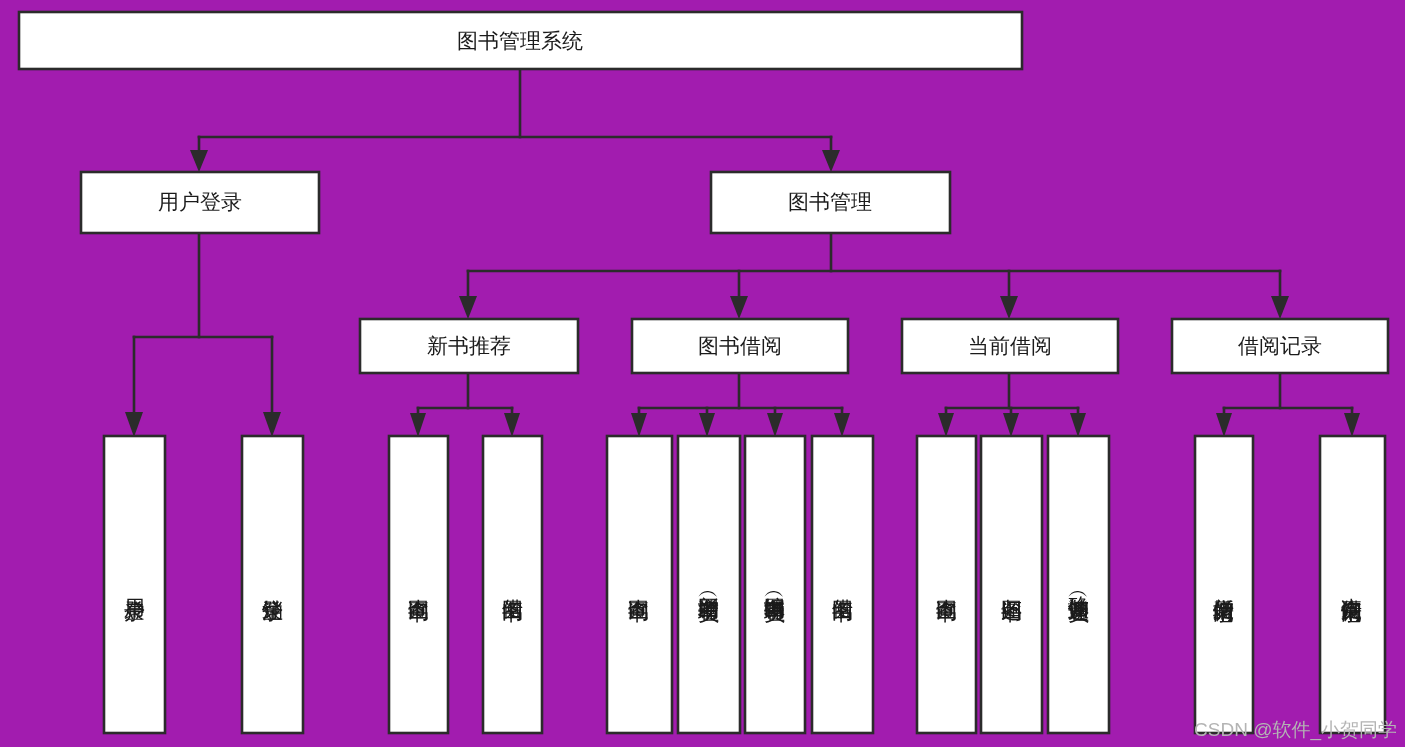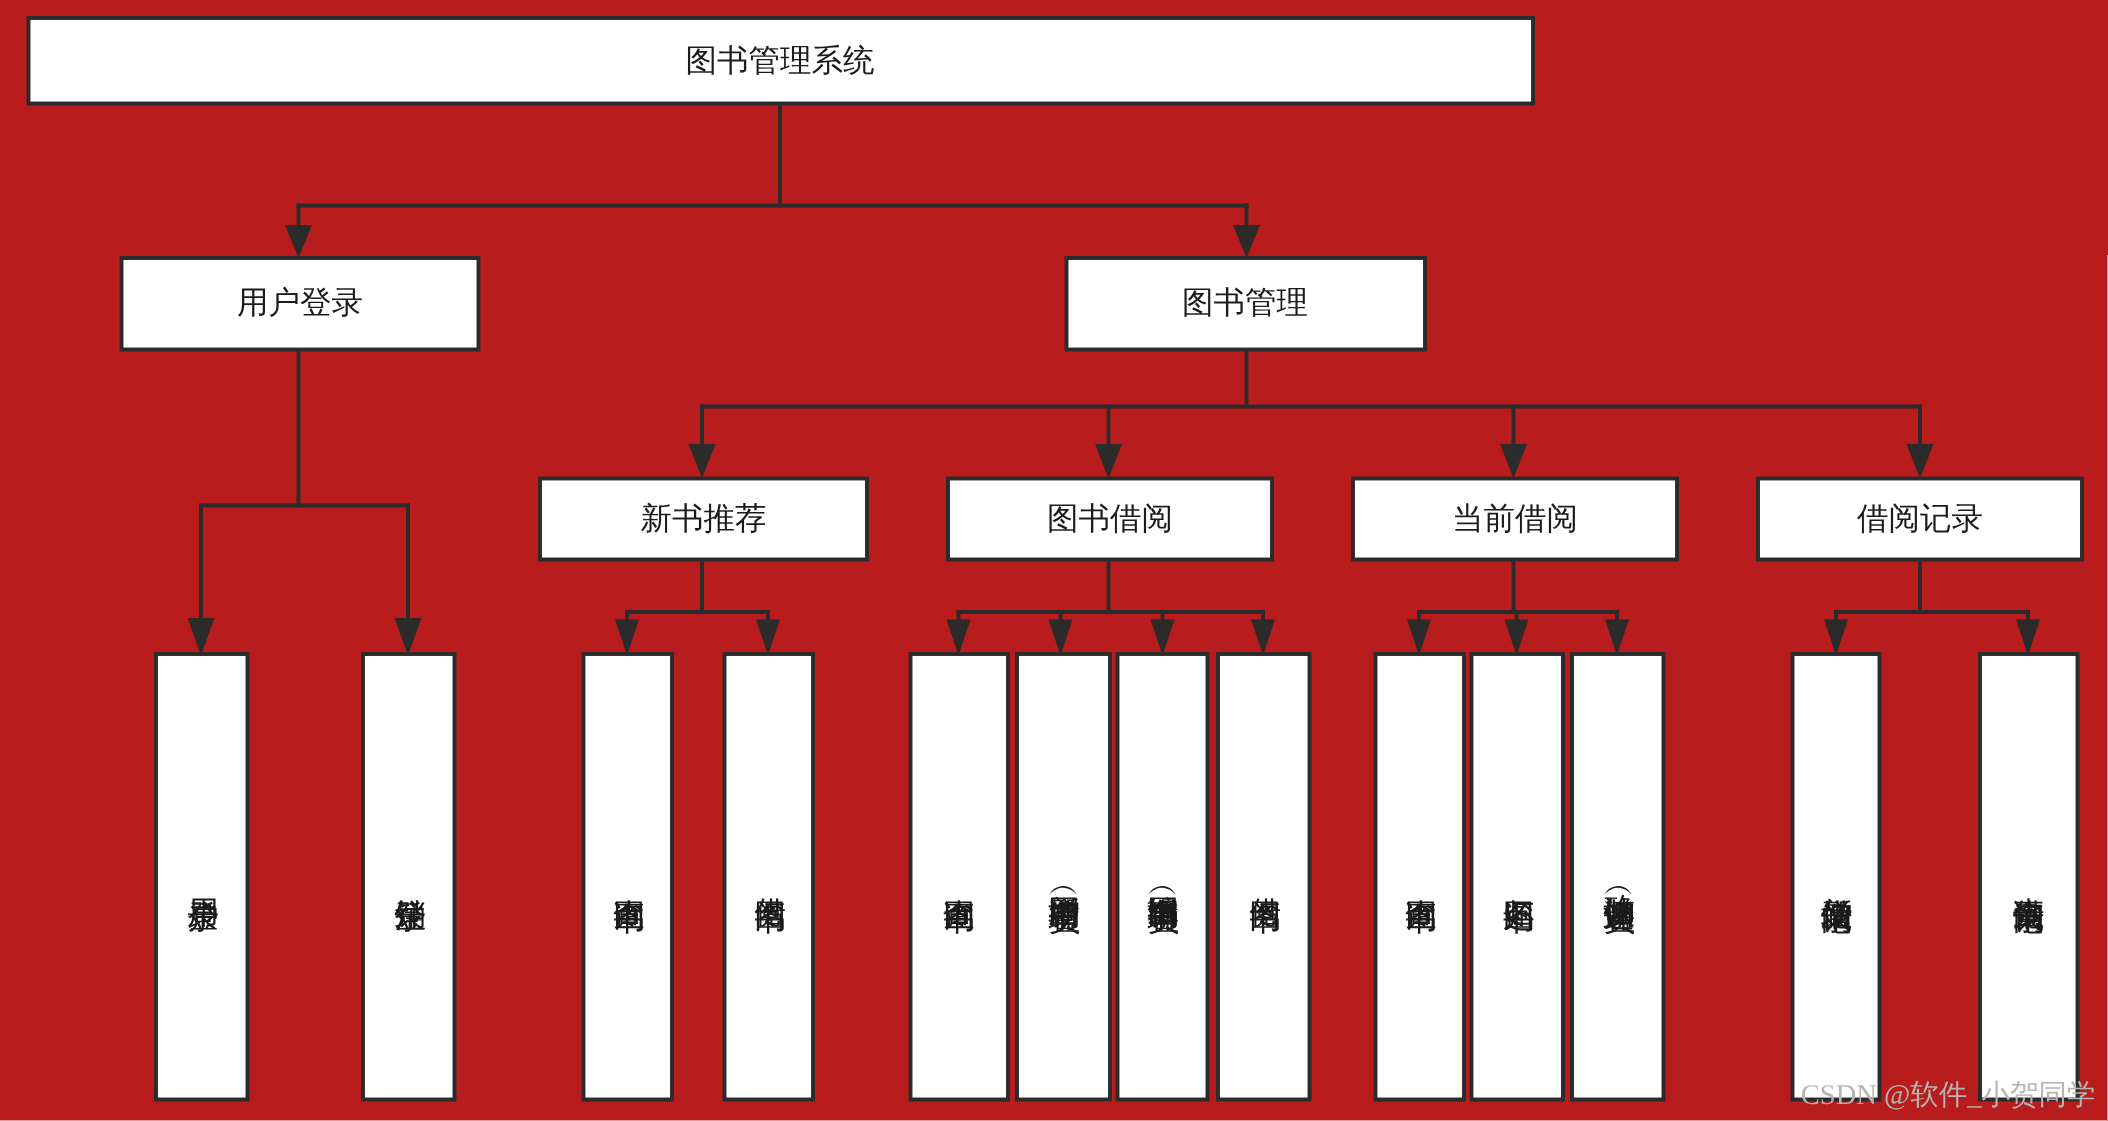--- a/index.html
+++ b/index.html
@@ -8,21 +8,21 @@
     padding: 0;
     background: #ffffff;
   }
   body {
     font-family: "Liberation Sans", "DejaVu Sans", sans-serif;
   }
   #diagram-root {
     position: relative;
     width: 1405px;
     height: 747px;
-    background: #b91c1c;
+    background: #a21caf;
     overflow: hidden;
   }
   svg.diagram-canvas {
     position: absolute;
     top: 0;
     left: 0;
     width: 1405px;
     height: 747px;
     display: block;
   }
@@ -54,21 +54,21 @@
     font-size: 21px;
     text-anchor: middle;
     writing-mode: vertical-rl;
     dominant-baseline: central;
     letter-spacing: 1px;
   }
   .watermark-text {
     position: absolute;
     right: 8px;
     bottom: 4px;
-    font-family: Liberation Serif, serif;
+    font-family: Liberation Sans, sans-serif;
     font-size: 19px;
     color: #b4b4b4;
     white-space: nowrap;
     pointer-events: none;
   }
 </style>
 </head>
 <body>
 
 <div id="diagram-root">

